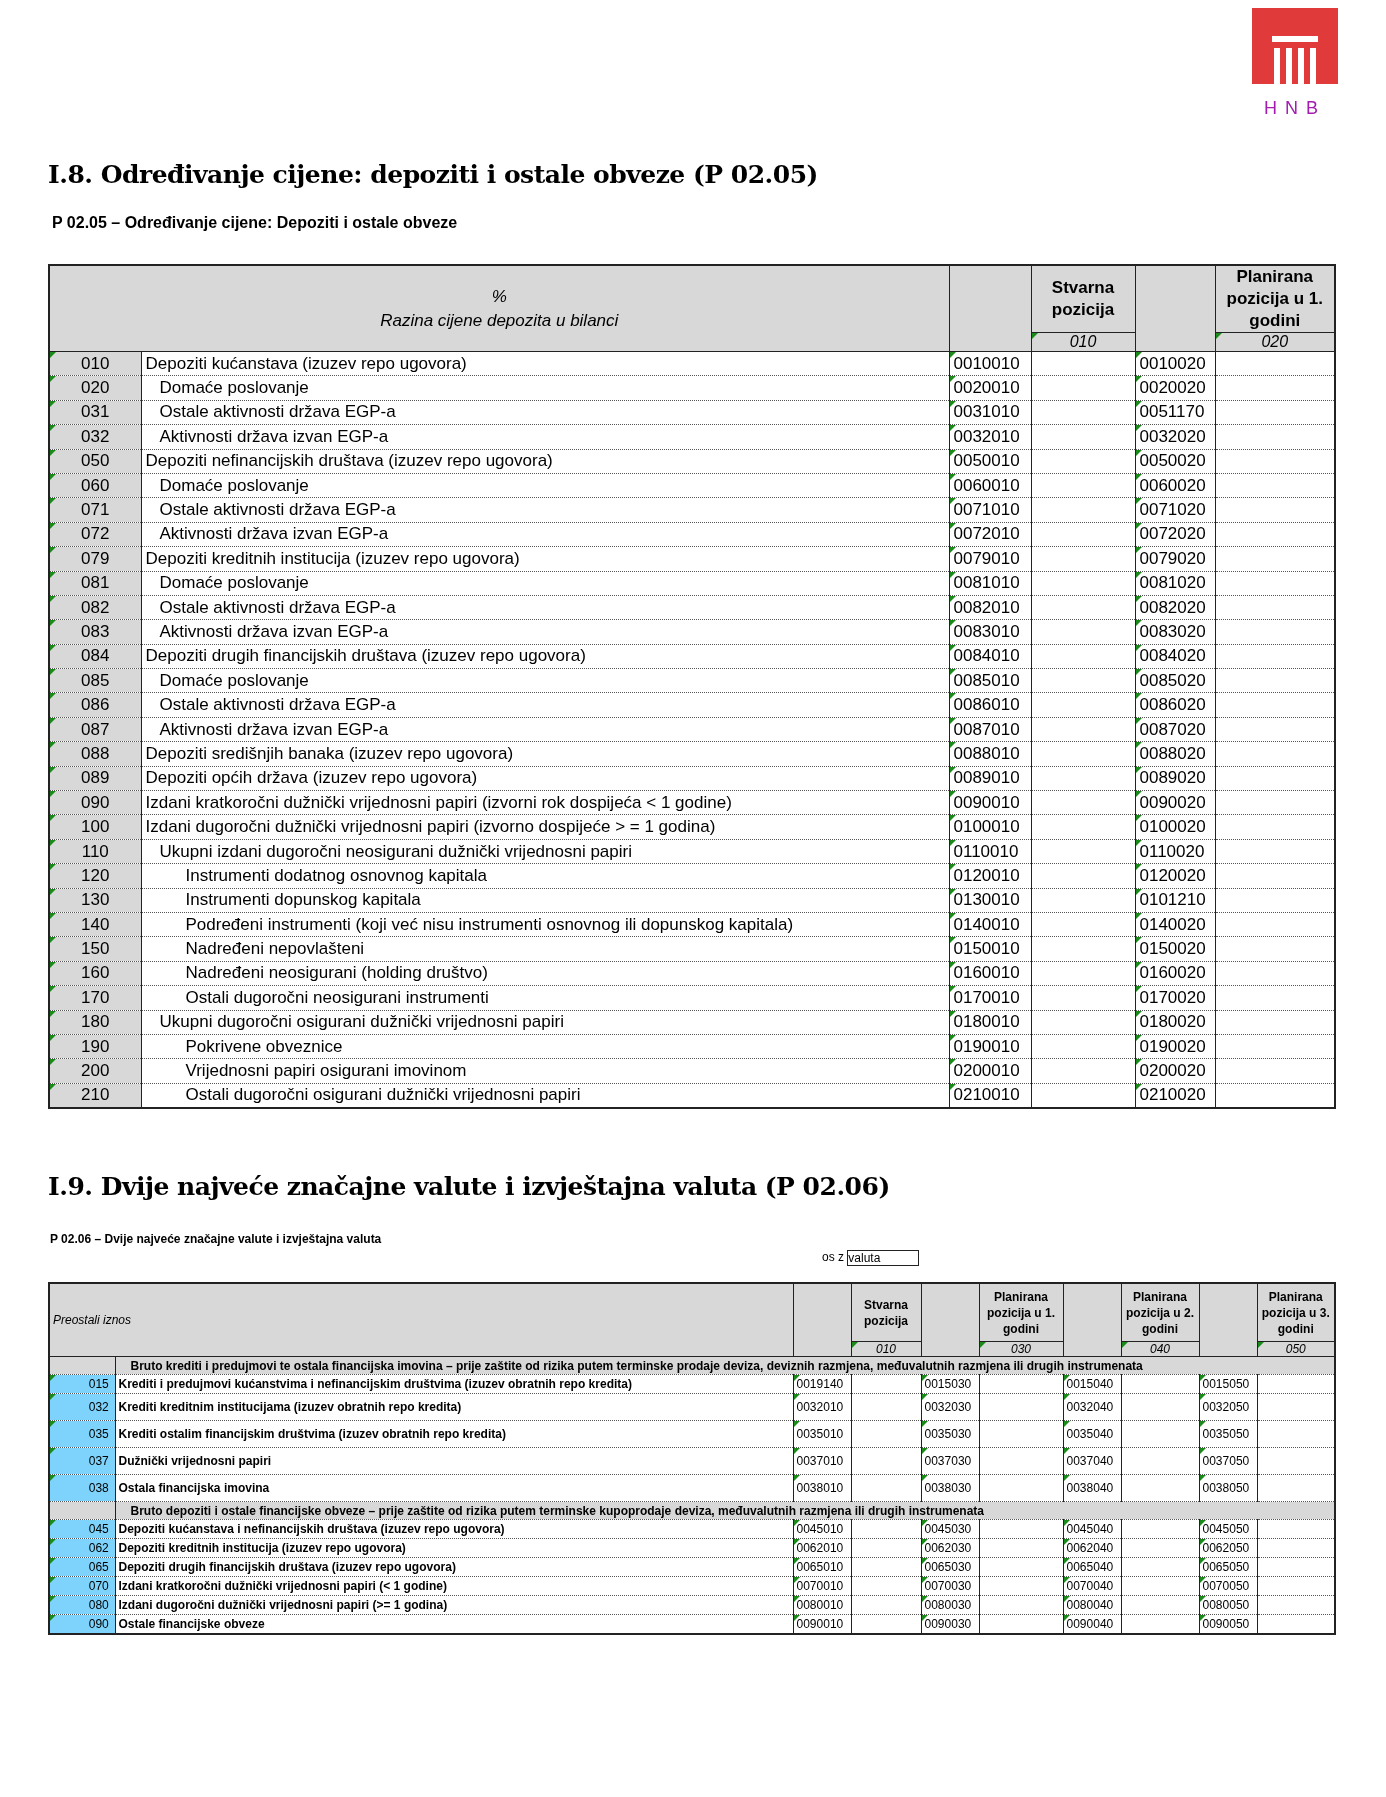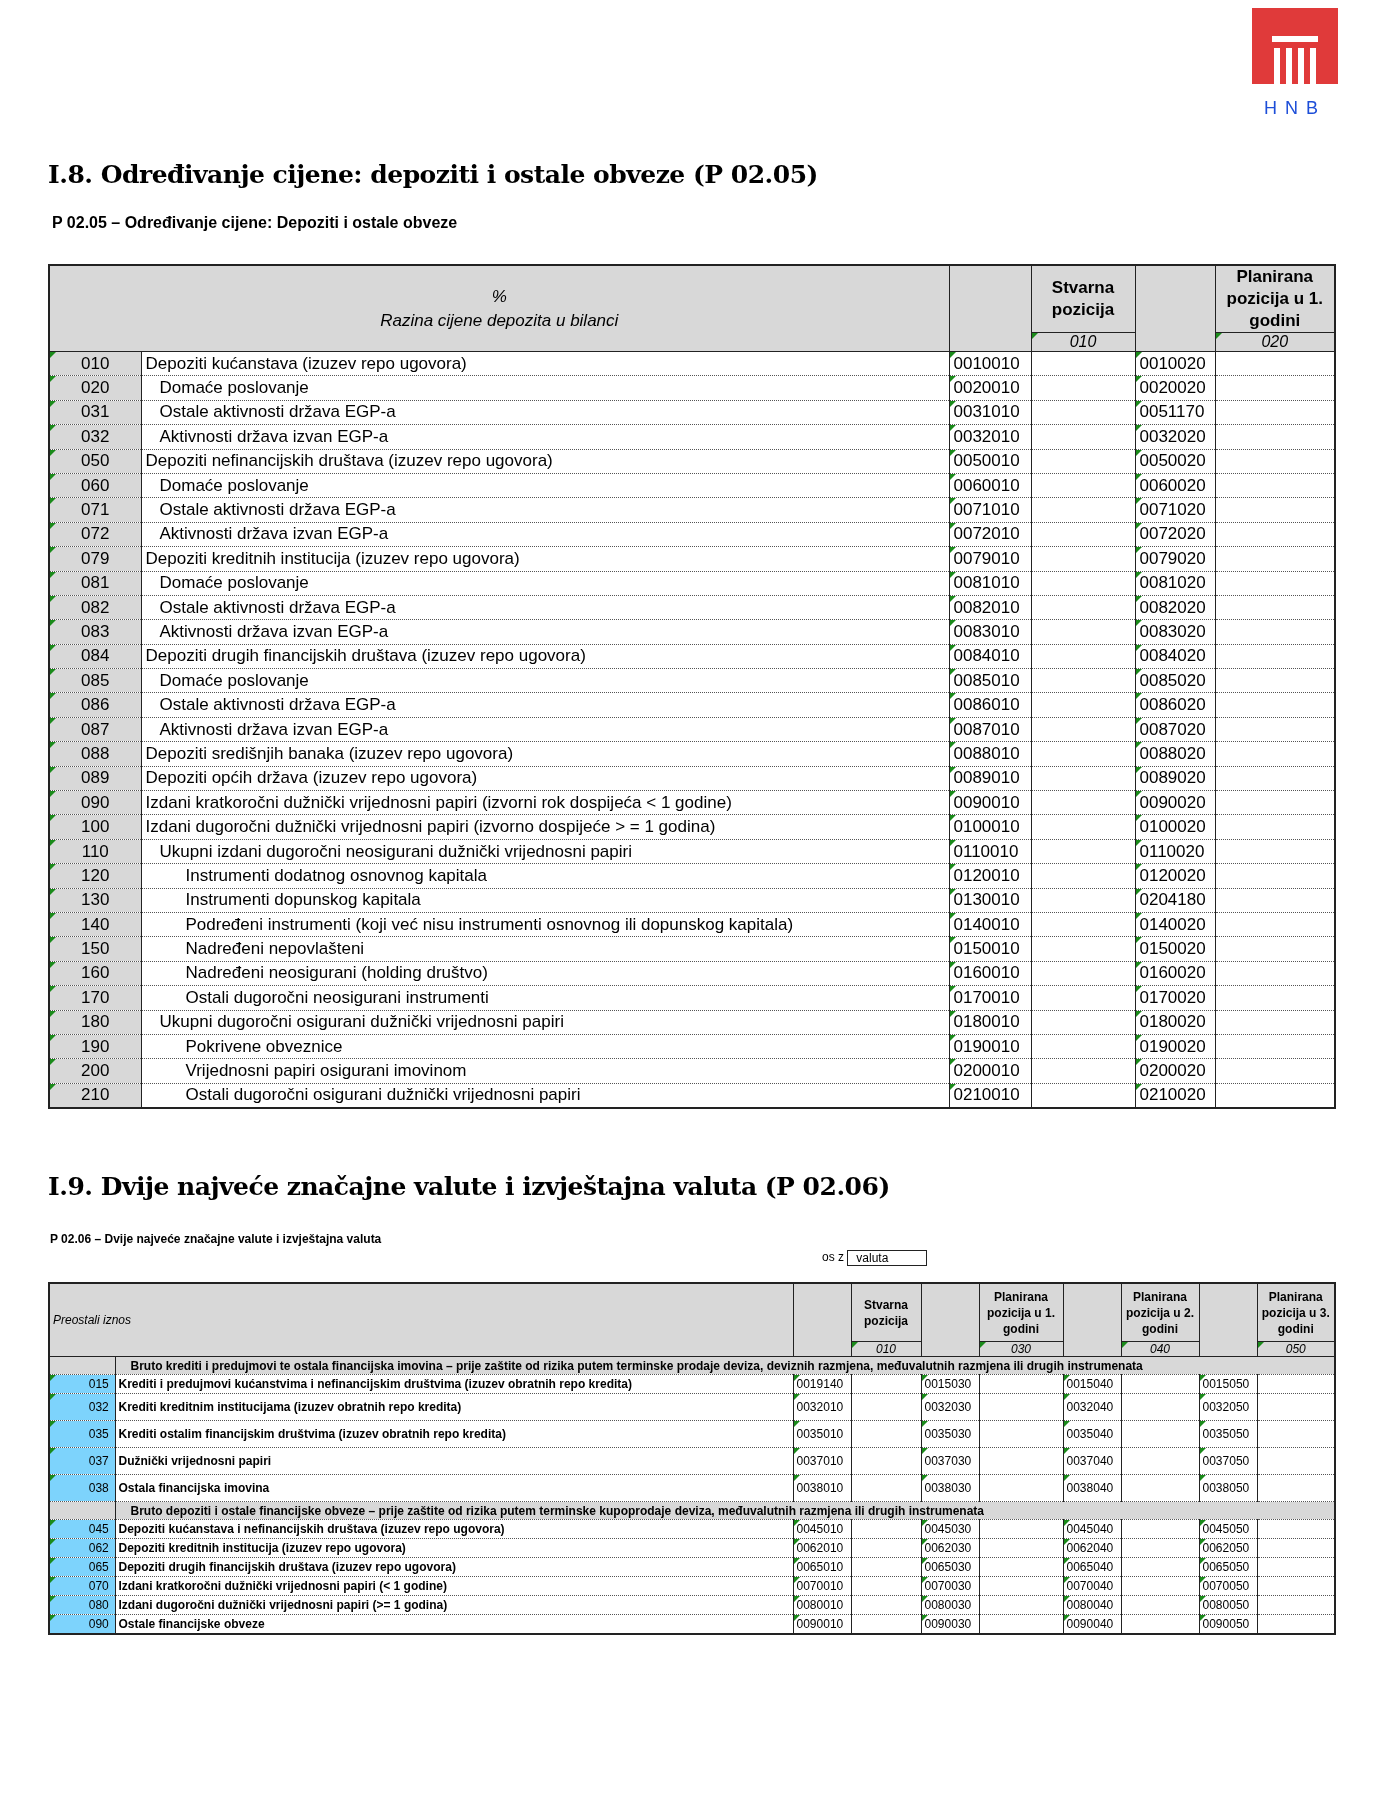--- a/index.html
+++ b/index.html
@@ -1,20 +1,20 @@
 <!DOCTYPE html>
 <html><head>
 <meta charset="utf-8">
 <style>
   html, body { margin:0; padding:0; background:#ffffff; }
   body { width:1386px; height:1797px; position:relative; font-family:"Liberation Sans", sans-serif; color:#000; overflow:hidden; }
   .logo { position:absolute; left:1252px; top:8px; width:86px; height:76px; background:#e03a3a; }
   .logo .bar { position:absolute; left:20px; top:28px; width:46px; height:6px; background:#fff; }
   .logo .col { position:absolute; top:40px; width:6px; height:36px; background:#fff; }
-  .logo-text { position:absolute; left:1264px; top:98px; font-size:18px; letter-spacing:8px; color:#1d4ed8; }
+  .logo-text { position:absolute; left:1264px; top:98px; font-size:18px; letter-spacing:8px; color:#a21caf; }
   h1.sec { position:absolute; left:48px; margin:0; font-family:"DejaVu Serif", serif; font-weight:bold; font-size:25px; letter-spacing:-0.5px; }
   .subtitle { position:absolute; left:52px; font-weight:bold; font-size:16px; }
   .subtitle.small { font-size:12px; left:50px; }
   .cell-mark { position:relative; }
   .cell-mark::before { content:""; position:absolute; left:0; top:0; width:0; height:0; border-top:6px solid #1a8a1a; border-right:6px solid transparent; }
 
   
   table { border-collapse:collapse; position:absolute; }
   #t1 { left:48px; top:264px; width:1286px; table-layout:fixed; border:2px solid #222; }
   #t1 td, #t1 th { border:1px solid #222; padding:0 4px; font-size:17px; overflow:hidden; white-space:nowrap; }
@@ -23,21 +23,21 @@
   #t1 .hd-sub { height:18px; font-style:italic; text-align:center; font-size:16px; }
   #t1 tbody td { height:23.4px; border-bottom:1px dotted #555; border-top:1px dotted #555; }
   #t1 .rowcode { background:#d8d8d8; text-align:center; }
   #t1 .bold { font-weight:normal; }
   .ind1 { padding-left:18px !important; }
   .ind2 { padding-left:44px !important; }
   .hd-title { font-weight:bold !important; text-align:center; line-height:22px; font-size:17px; }
 
   
   .osz { position:absolute; left:822px; top:1250px; font-size:12px; }
-  .osz-box { display:inline-block; width:70px; height:14px; border:1px solid #222; padding-left:8px; vertical-align:middle; }
+  .osz-box { display:inline-block; width:70px; height:14px; border:1px solid #222; padding-left:0; vertical-align:middle; }
   #t2 { left:48px; top:1282px; width:1286px; table-layout:fixed; border:2px solid #222; }
   #t2 td, #t2 th { border:1px solid #222; padding:0 3px; font-size:12px; overflow:hidden; white-space:nowrap; }
   #t2 th { background:#d8d8d8; font-weight:normal; }
   #t2 .hd-big { height:72px; }
   #t2 .hd-sub { height:14px; font-style:italic; text-align:center; }
   #t2 .grp td { background:#d8d8d8; font-weight:bold; height:17px;padding-left:15px; }
   #t2 tbody td { border-top:1px dotted #555; border-bottom:1px dotted #555; }
   #t2 .rowcode { background:#7dd3fc; text-align:center;padding-left:36px; }
   #t2 .lab { font-weight:bold; }
   #t2 .tall td { height:26px; }
@@ -258,21 +258,21 @@
         <td class="cell-mark">0120010</td>
         <td></td>
         <td class="cell-mark">0120020</td>
         <td></td>
       </tr>
       <tr>
         <td class="rowcode cell-mark">130</td>
         <td class="ind2">Instrumenti dopunskog kapitala</td>
         <td class="cell-mark">0130010</td>
         <td></td>
-        <td class="cell-mark">0204180</td>
+        <td class="cell-mark">0101210</td>
         <td></td>
       </tr>
       <tr>
         <td class="rowcode cell-mark">140</td>
         <td class="ind2">Podređeni instrumenti (koji već nisu instrumenti osnovnog ili dopunskog kapitala)</td>
         <td class="cell-mark">0140010</td>
         <td></td>
         <td class="cell-mark">0140020</td>
         <td></td>
       </tr>

